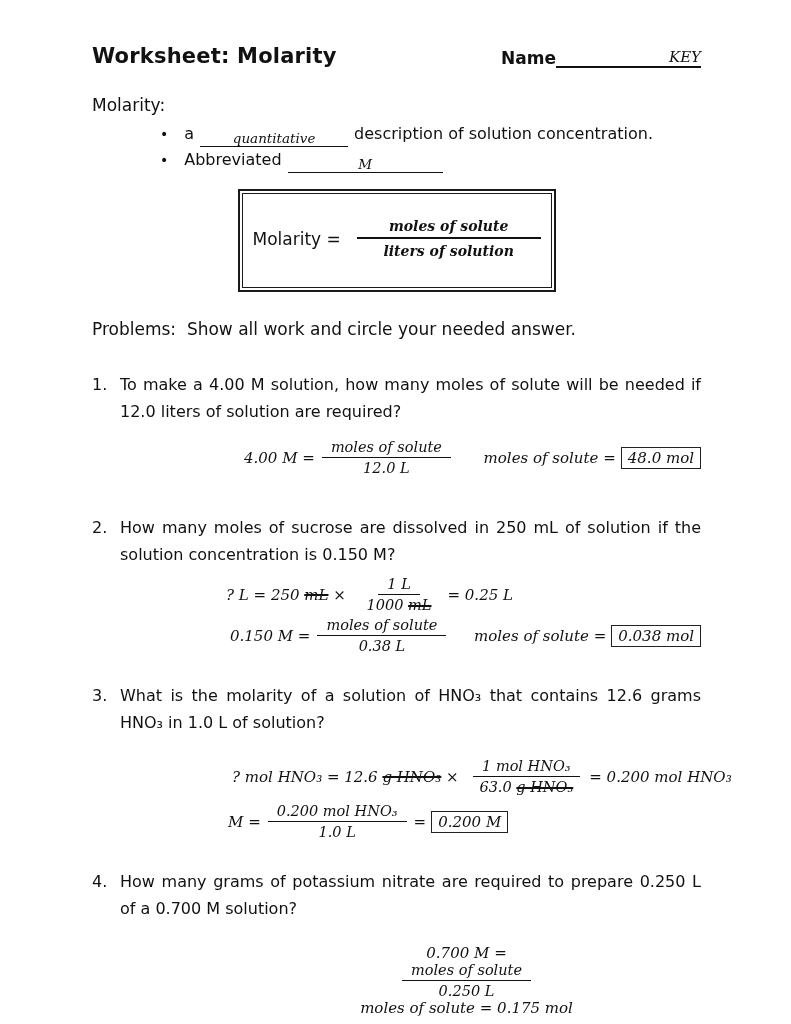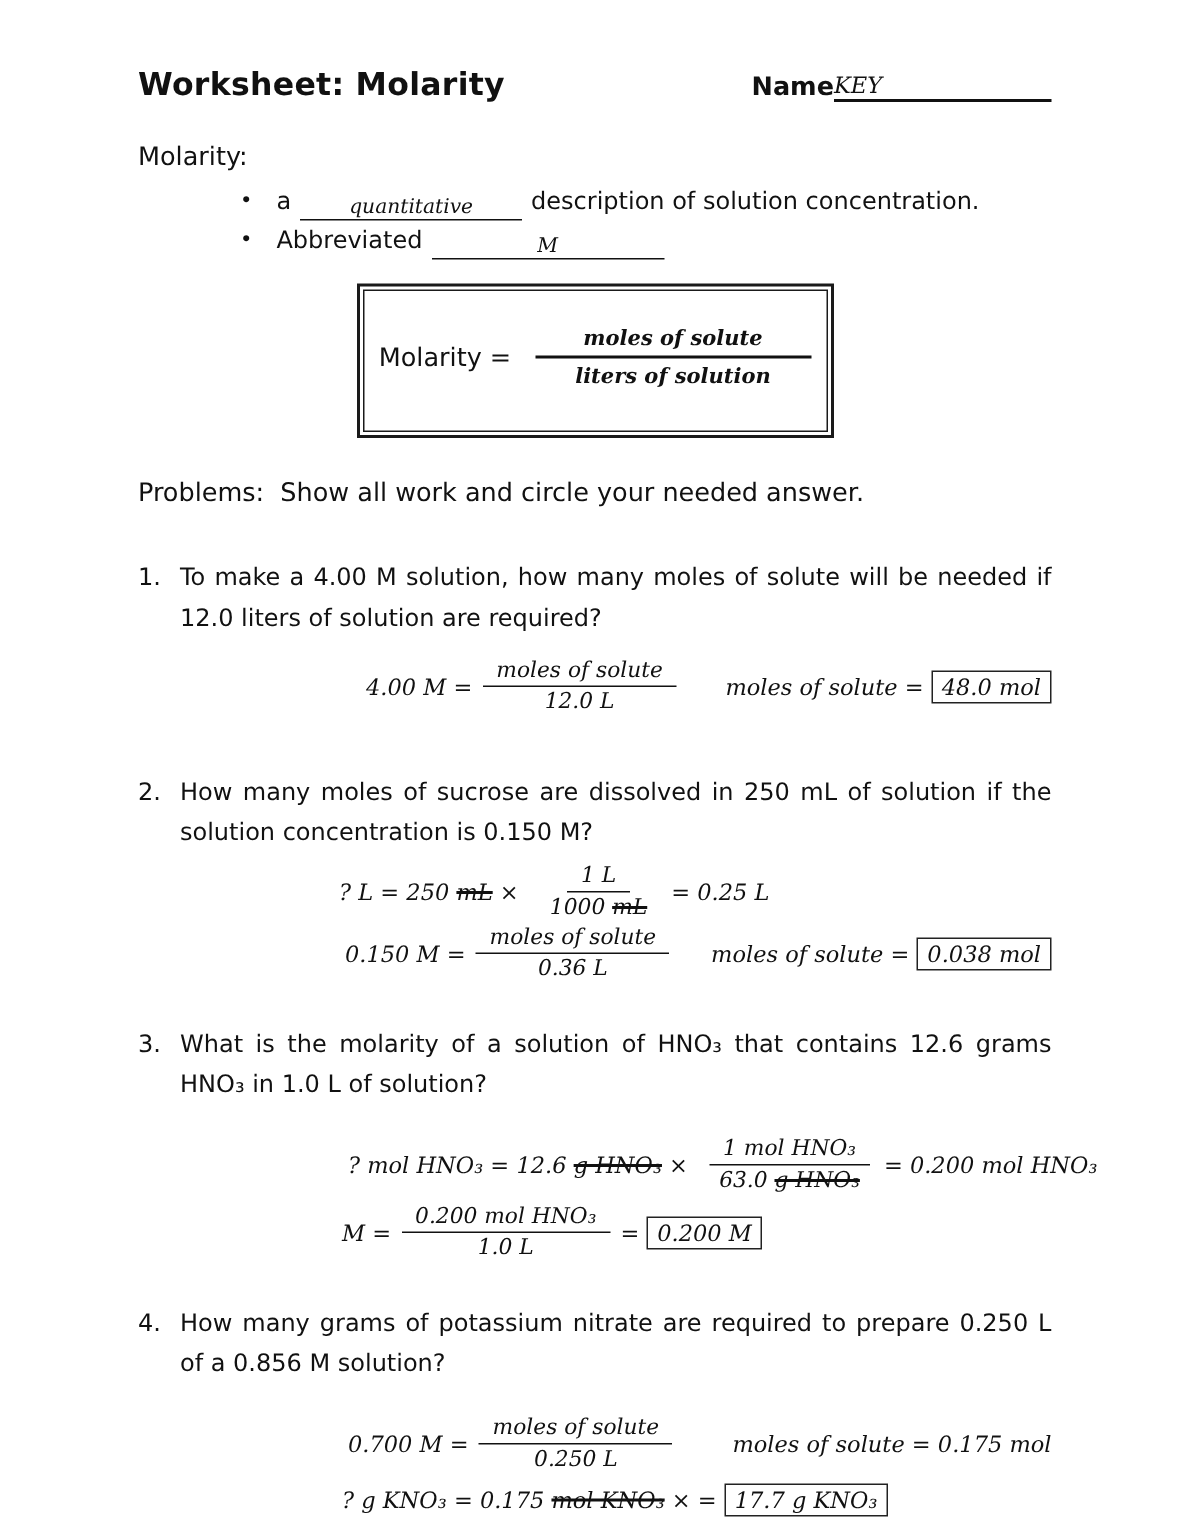--- a/index.html
+++ b/index.html
@@ -12,21 +12,21 @@
     padding:44px 90px 0 92px;
     font-family:"DejaVu Sans", sans-serif;
     overflow:hidden;
   }
   
   .hdr { display:flex; justify-content:space-between; align-items:flex-end; }
   .hdr-title { font-size:21px; font-weight:bold; letter-spacing:.2px; }
   .name-wrap { display:flex; align-items:flex-end; }
   .name-label { font-size:17px; font-weight:bold; }
   .name-line {
-    display:inline-block; width:145px; text-align:left;
+    display:inline-block; width:145px; text-align:right;
     border-bottom:2px solid #111;
     font-family:"DejaVu Serif", serif; font-style:italic; font-size:15px;
     padding-bottom:1px; line-height:1.1;
   }
   
   .sec-heading { margin-top:27px; font-size:17px; }
   .bullets { margin-top:6px; }
   .bullet-row { display:flex; align-items:flex-end; margin-left:68px; line-height:26px; font-size:16px; }
   .bullet-row::before { content:"•"; margin-right:16px; font-size:14px; line-height:26px; }
   .blank {
@@ -68,21 +68,21 @@
   .frac .num { padding:0 9px 2px; border-bottom:1.6px solid #111; white-space:pre; }
   .frac .den { padding:2px 9px 0; white-space:pre; }
   .strike { text-decoration:line-through; text-decoration-thickness:1.5px; }
   .ansbox { border:1.4px solid #222; padding:1px 6px; margin-left:5px; white-space:pre; }
   .gap40 { display:inline-block; width:40px; }
   .w-p1 { margin:14px 0 0 152px; }
   .w-p2a { margin:8px 0 0 134px; }
   .w-p2b { margin:4px 0 0 138px; }
   .w-p3a { margin:22px 0 0 140px; }
   .w-p3b { margin:8px 0 0 136px; }
-  .w-p4a { margin:22px 0 0 140px; }
+  .w-p4a { margin:22px 0 0 140px;flex-direction:column; }
   .w-p4b { margin:8px 0 0 136px; }
   .problem.p2 { margin-top:38px; }
   .problem.p3 { margin-top:28px; }
   .problem.p4 { margin-top:28px; }
 </style>
 </head>
 <body>
 
 <div class="page">
 
@@ -146,21 +146,21 @@
       <span class="frac">
         <span class="num">1 L</span>
         <span class="den"><span>1000 </span><span class="strike">mL</span></span>
       </span>
       <span>= 0.25 L</span>
     </div>
     <div class="work w-p2b">
       <span>0.150 M =</span>
       <span class="frac">
         <span class="num">moles of solute</span>
-        <span class="den">0.36 L</span>
+        <span class="den">0.38 L</span>
       </span>
       <span class="gap40"></span>
       <span>moles of solute =</span>
       <span class="ansbox">0.038 mol</span>
     </div>
   </div>
 
   <div class="problem p3">
     <div class="q-row">
       <div class="q-num">3.</div>
@@ -181,21 +181,21 @@
         <span class="den">1.0 L</span>
       </span>
       <span>=</span>
       <span class="ansbox">0.200 M</span>
     </div>
   </div>
 
   <div class="problem p4">
     <div class="q-row">
       <div class="q-num">4.</div>
-      <div class="q-text">How many grams of potassium nitrate are required to prepare 0.250 L of a 0.856 M solution?</div>
+      <div class="q-text">How many grams of potassium nitrate are required to prepare 0.250 L of a 0.700 M solution?</div>
     </div>
     <div class="work w-p4a">
       <span>0.700 M =</span>
       <span class="frac">
         <span class="num">moles of solute</span>
         <span class="den">0.250 L</span>
       </span>
       <span class="gap40"></span>
       <span>moles of solute = 0.175 mol</span>
     </div>

